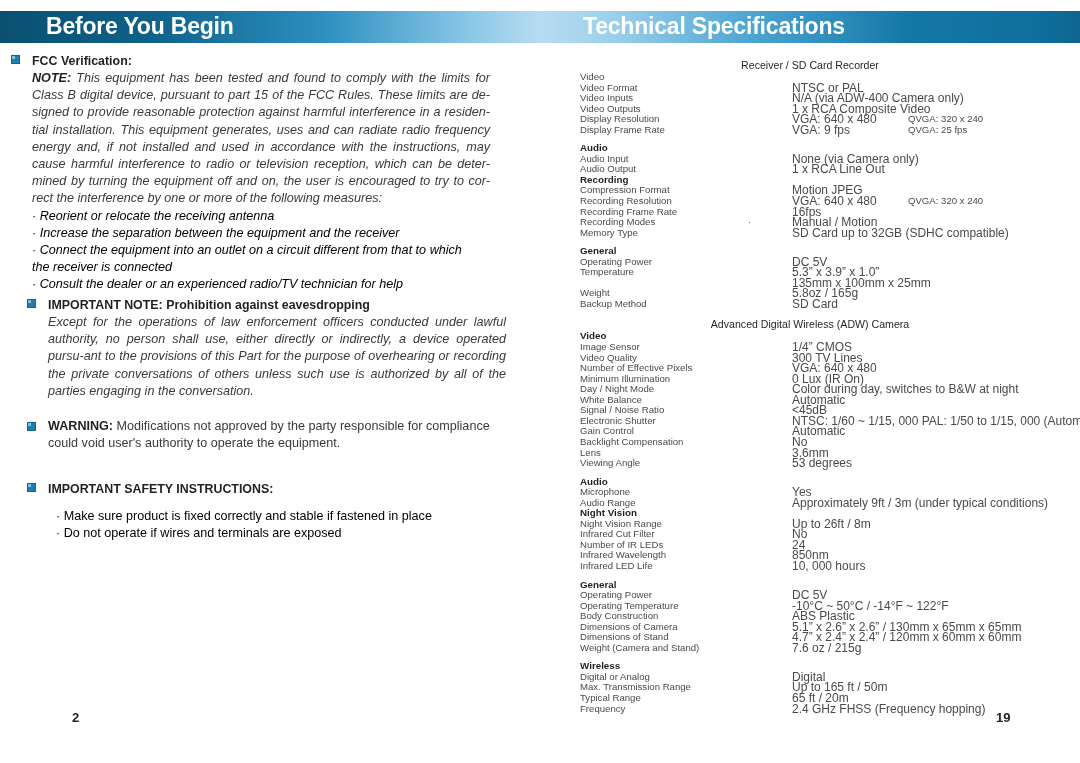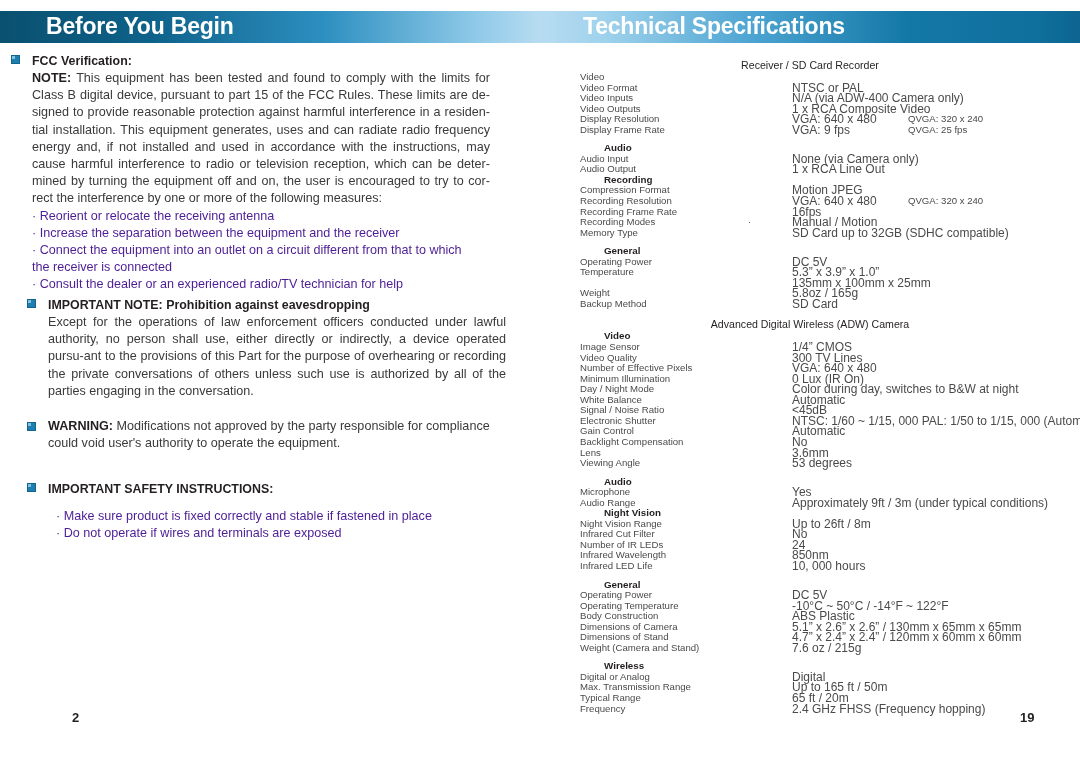--- a/index.html
+++ b/index.html
@@ -86,24 +86,24 @@
     line-height: 17.2px;
     color: #3a3a3c;
     text-align: justify;
     margin: 0;
   }
   .para.nojust { text-align: left; }
   .para b { color: #231f20; }
   .dash-line {
     font-size: 12.6px;
     line-height: 17.2px;
-    color: #4c1d95;
+    color: #000000;
     white-space: nowrap;
   }
-  .indent-1 { padding-left: 22px; }
+  .indent-1 { padding-left: 22px; font-style: italic; }
   .indent-2 { padding-left: 30px; }
 
   
   #right-page {
     position: absolute;
     left: 540px; top: 43px;
     width: 540px; height: 720px;
   }
   .spec-title {
     text-align: center;
@@ -119,21 +119,20 @@
     line-height: 10.55px;
     white-space: nowrap;
   }
   .spec-row.gap { height: 8px; }
   .sec-head {
     position: absolute;
     left: 40px; top: 0;
     font-size: 9.8px;
     font-weight: bold;
     color: #231f20;
-    margin-left: 24px;
   }
   .sp-label {
     position: absolute;
     left: 40px; top: 0;
     font-size: 9.6px;
     color: #4a4a4c;
   }
   .sp-label.plainhead { color: #4a4a4c; }
   .sp-val {
     position: absolute;
@@ -157,21 +156,21 @@
 
   
   .pagenum {
     position: absolute;
     bottom: 38px;
     font-size: 13px;
     font-weight: bold;
     color: #231f20;
   }
   #pagenum-left  { left: 72px; }
-  #pagenum-right { left: 1020px; }
+  #pagenum-right { left: 996px; }
 </style>
 </head>
 <body>
 
 <div id="page">
 
   <div id="header-band"></div>
   <div class="band-title" id="title-left">Before You  Begin</div>
   <div class="band-title" id="title-right">Technical Specifications</div>
 

